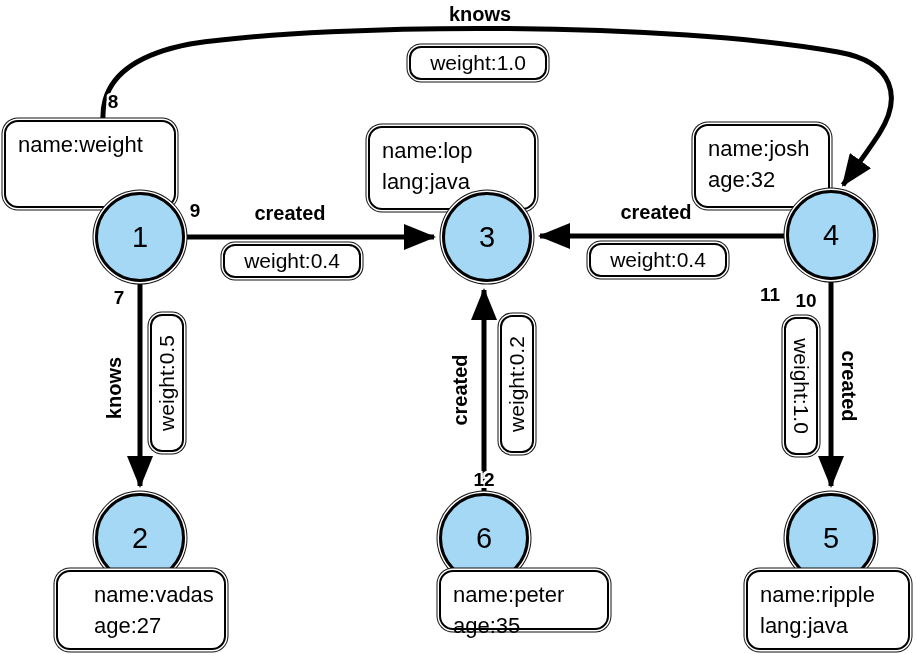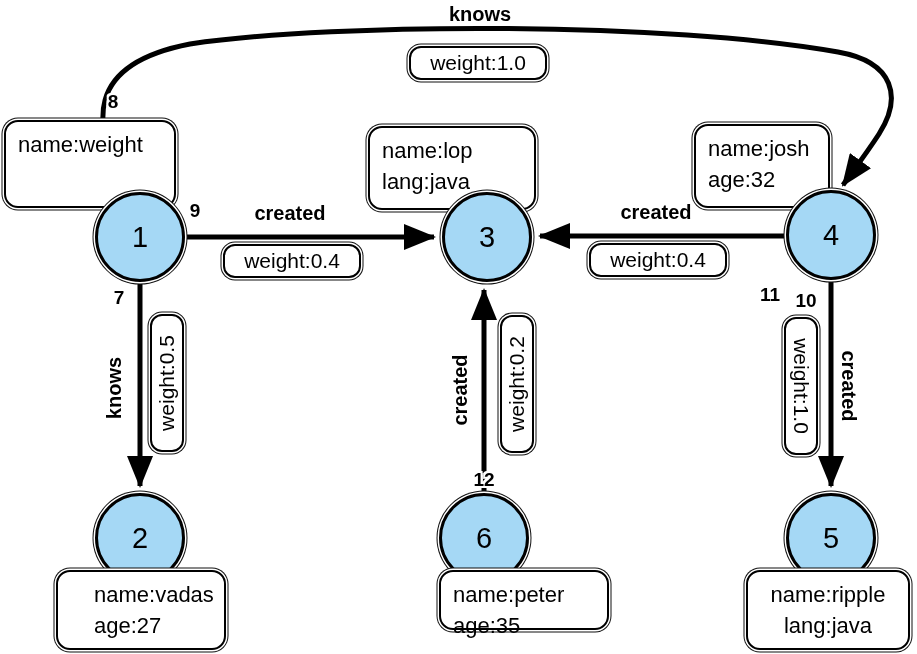--- a/index.html
+++ b/index.html
@@ -96,21 +96,21 @@
   </div>
 
   <div class="propbox" style="left:56px; top:570px; width:170px; height:80px;padding-left:36px;">
     <div>name:vadas</div>
     <div>age:27</div>
   </div>
   <div class="propbox" style="left:399px; top:570px; width:170px; height:60px;margin-left:40px;">
     <div>name:peter</div>
     <div>age:35</div>
   </div>
-  <div class="propbox" style="left:746px; top:570px; width:164px; height:80px;text-align:center;">
+  <div class="propbox" style="left:746px; top:570px; width:164px; height:80px;">
     <div>name:ripple</div>
     <div>lang:java</div>
   </div>
 
   <div class="weightbox" style="left:409px; top:46px;">weight:1.0</div>
   <div class="weightbox" style="left:223px; top:244px;">weight:0.4</div>
   <div class="weightbox" style="left:589px; top:243px;">weight:0.4</div>
   <div class="weightbox rot-ccw" style="left:98px; top:366px;">weight:0.5</div>
   <div class="weightbox rot-ccw" style="left:448px; top:367px;">weight:0.2</div>
   <div class="weightbox rot-cw" style="left:732px; top:369px;">weight:1.0</div>

